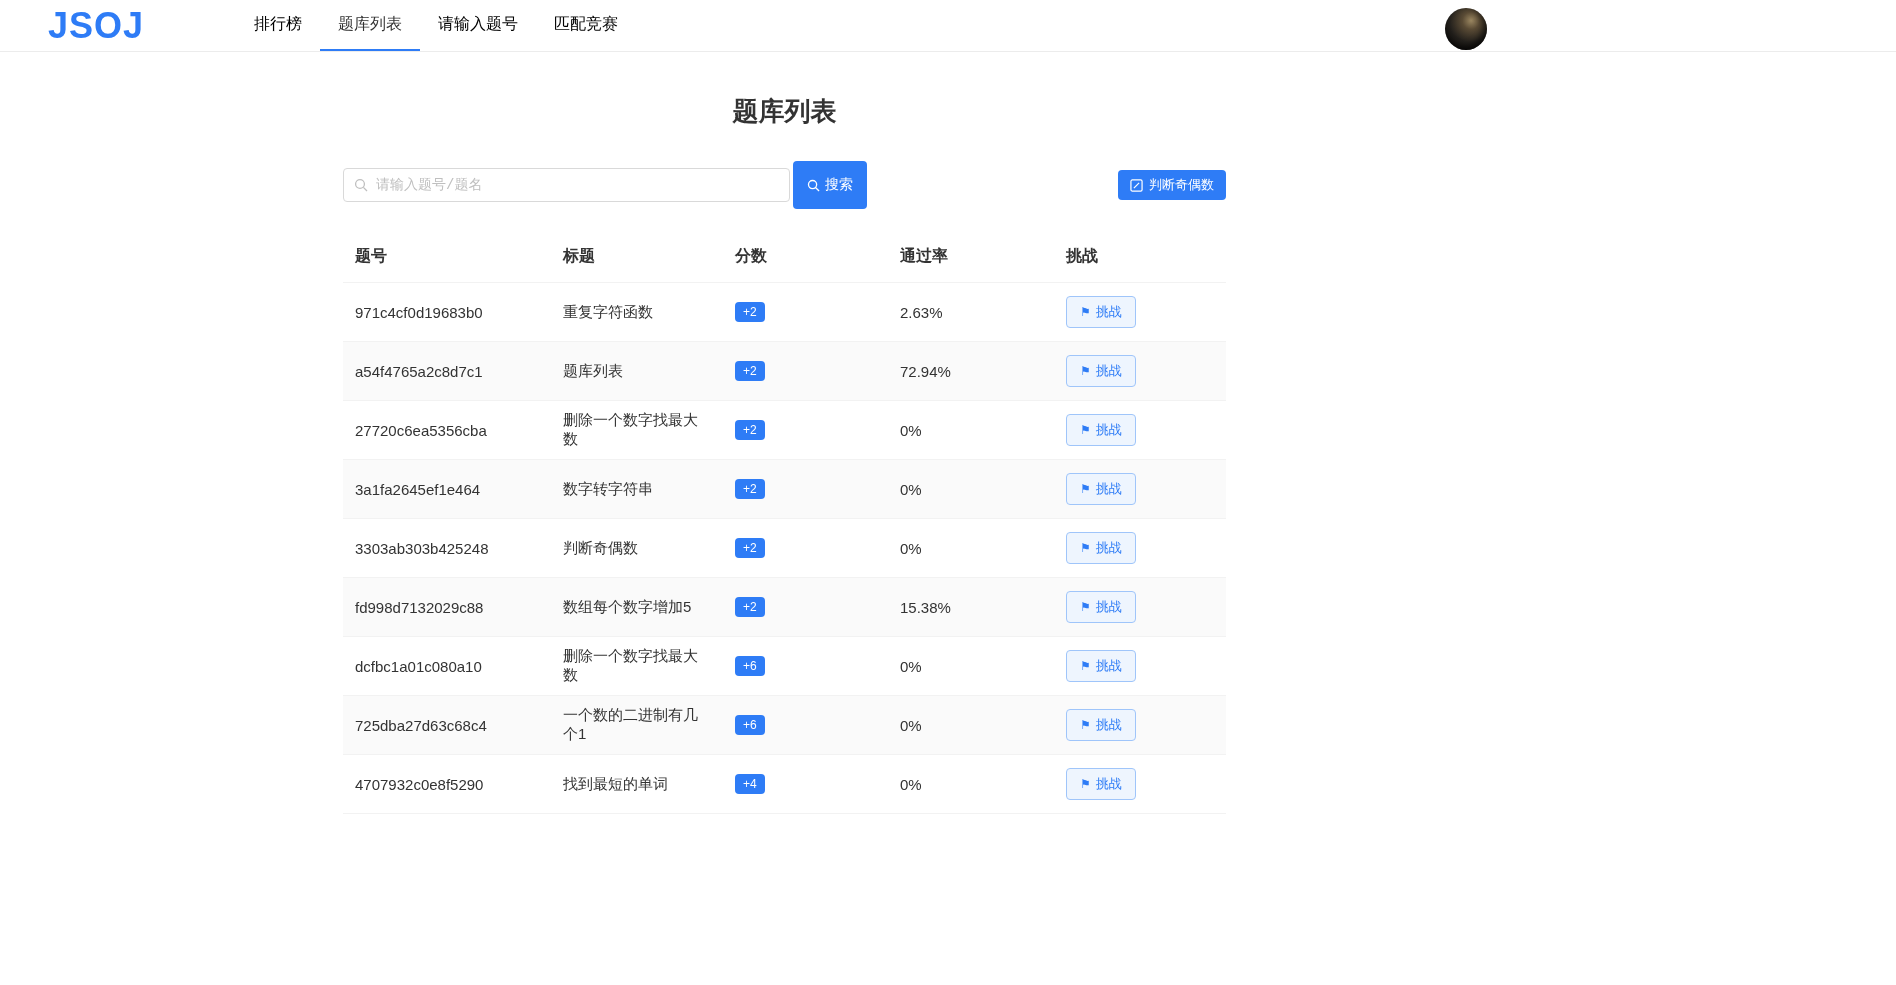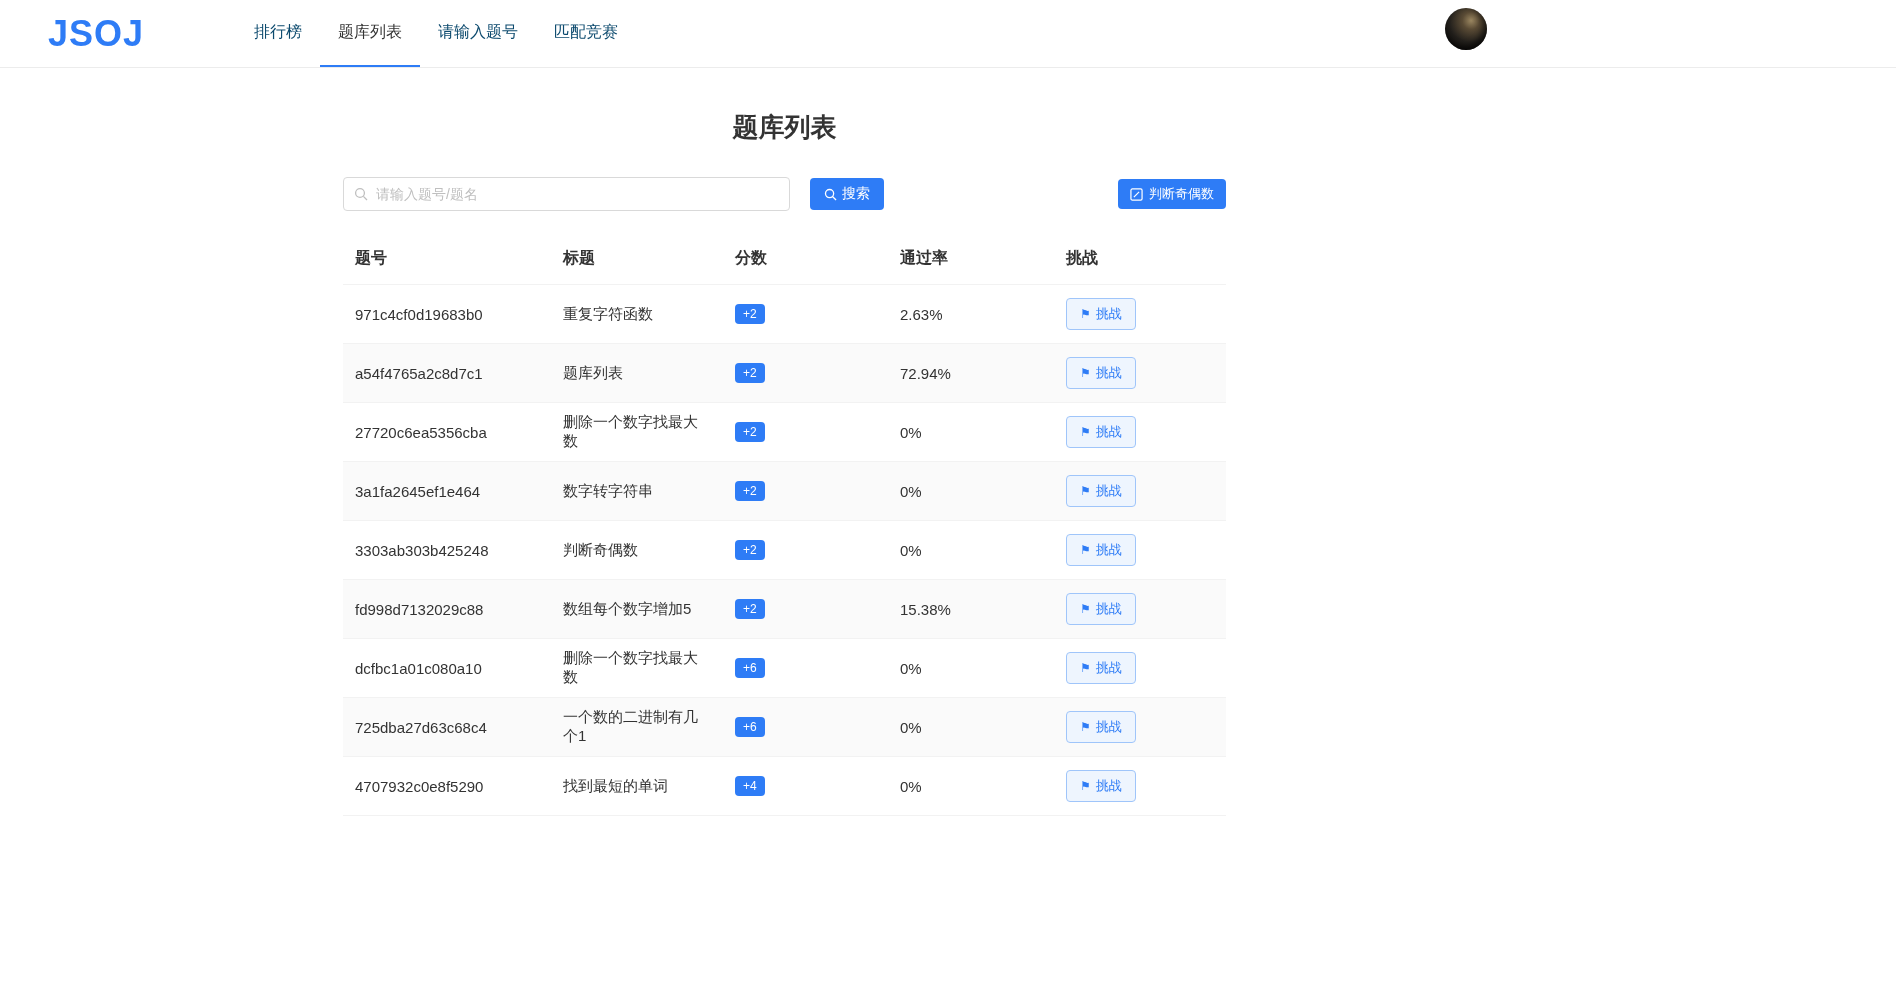--- a/index.html
+++ b/index.html
@@ -11,21 +11,21 @@
   }
   :root {
     --primary:#2e7cf6;
     --challenge-bg:#eef5fe;
     --challenge-border:#9fc5fa;
     --row-alt:#fafafa;
   }
 
   
   .header {
-    height:68px;
+    height:52px;
     display:flex;
     align-items:stretch;
     border-bottom:1px solid #ececec;
     padding-left:48px;
     position:relative;
     background:#fff;
   }
   .logo {
     font-size:36px;
     font-weight:bold;
@@ -33,21 +33,21 @@
     letter-spacing:1px;
     align-self:center;
     cursor:pointer;
   }
   .nav { display:flex; margin-left:92px; }
   .nav-item {
     padding:0 18px;
     display:flex;
     align-items:center;
     font-size:16px;
-    color:#0c4a6e;
+    color:#000000;
     cursor:pointer;
     border-bottom:2px solid transparent;
   }
   .nav-item.active { color:#333; border-bottom-color:var(--primary); }
   .avatar {
     position:absolute;
     left:1445px;
     top:8px;
     width:42px;
     height:42px;
@@ -73,27 +73,27 @@
     border:1px solid #d9d9d9;
     border-radius:4px;
     display:flex;
     align-items:center;
     padding:0 10px;
     background:#fff;
   }
   .search-box input {
     border:none; outline:none; flex:1;
     font-size:14px; margin-left:8px; color:#333;
-    font-family:Liberation Sans, sans-serif;
+    font-family:Liberation Mono, monospace;
     background:transparent;
   }
   .search-box input::placeholder { color:#bfbfbf; }
   .search-btn {
-    margin-left:20px;
-    height:32px;
+    margin-left:3px;
+    height:48px;
     padding:0 14px;
     background:var(--primary);
     color:#fff;
     border:none;
     border-radius:4px;
     font-size:14px;
     display:inline-flex;
     align-items:center;
     gap:5px;
     cursor:pointer;

